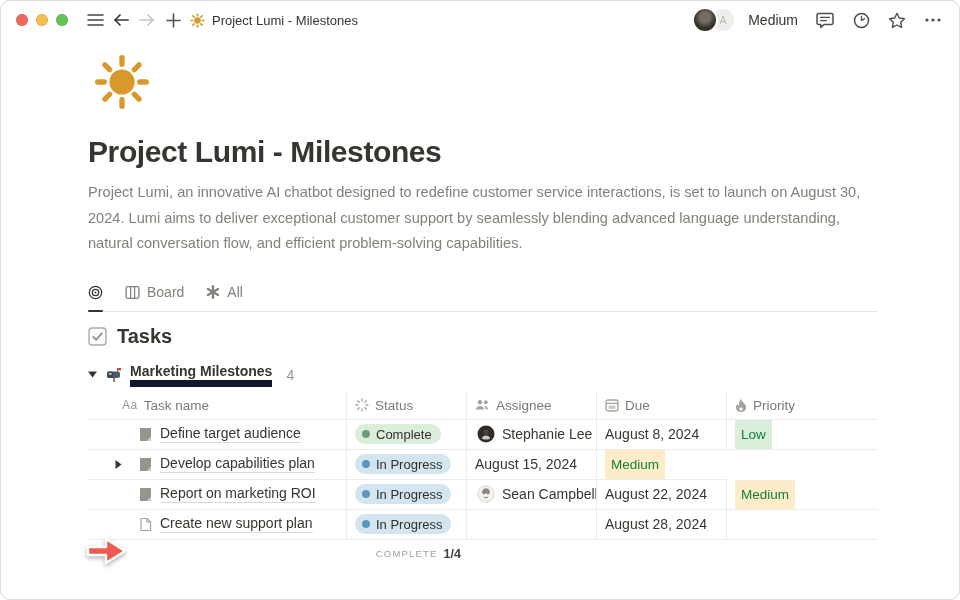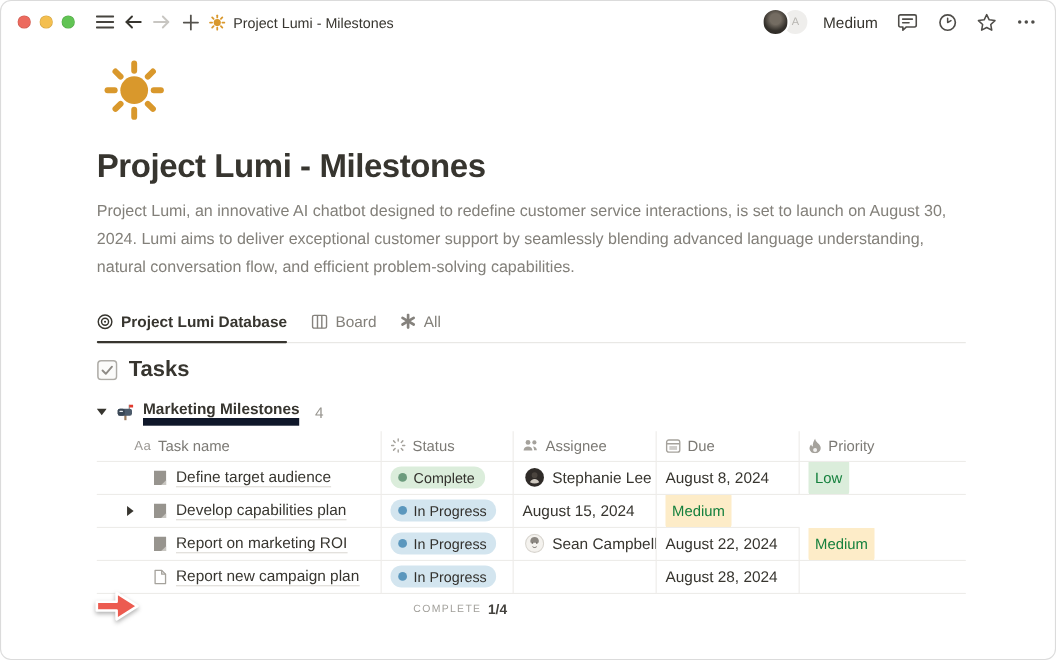--- a/index.html
+++ b/index.html
@@ -213,21 +213,20 @@
 
     <nav class="tabs">
       <div class="tab active">
         <span>
           <svg width="15" height="15" viewBox="0 0 16 16" fill="none">
               <circle cx="8" cy="8" r="6.6" stroke="#37352F" stroke-width="1.4"></circle>
               <circle cx="8" cy="8" r="3.4" stroke="#37352F" stroke-width="1.4"></circle>
               <circle cx="8" cy="8" r="1" fill="#37352F"></circle>
             </svg>
         </span>
-        <span>Project Lumi Database</span>
       </div>
       <div class="tab">
         <span>
           <svg width="15" height="15" viewBox="0 0 16 16" fill="none">
               <rect x="1.2" y="1.8" width="13.6" height="12.4" rx="1.6" stroke="#85827D" stroke-width="1.4"></rect>
               <line x1="6" y1="1.8" x2="6" y2="14.2" stroke="#85827D" stroke-width="1.4"></line>
               <line x1="10.2" y1="1.8" x2="10.2" y2="14.2" stroke="#85827D" stroke-width="1.4"></line>
             </svg>
         </span>
         <span>Board</span>
@@ -435,21 +434,21 @@
         </div>
 
         <div class="trow">
           <div class="cell taskcell">
             <span>
               <svg width="15" height="15" viewBox="0 0 15 15" fill="none">
                   <path d="M3 1.5h6L12.5 5v8.5H3z" stroke="#A5A29C" stroke-width="1.2" stroke-linejoin="round"></path>
                   <path d="M9 1.5V5h3.5" stroke="#A5A29C" stroke-width="1.2" stroke-linejoin="round"></path>
                 </svg>
             </span>
-            <span class="task-label">Report new campaign plan</span>
+            <span class="task-label">Create new support plan</span>
           </div>
           <div class="cell">
             <span class="pill blue">
                 <span class="dot"></span>
                 <span>In Progress</span>
               </span>
           </div>
           <div class="cell assignee"></div>
           <div class="cell">
               <span>August 28, 2024</span>

